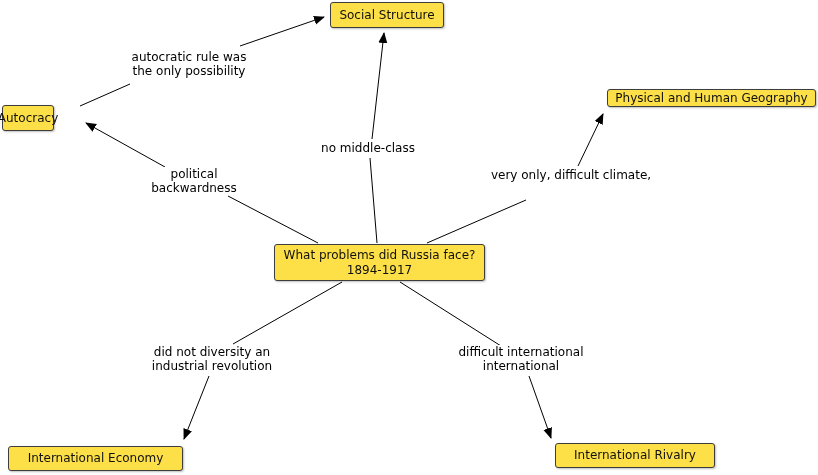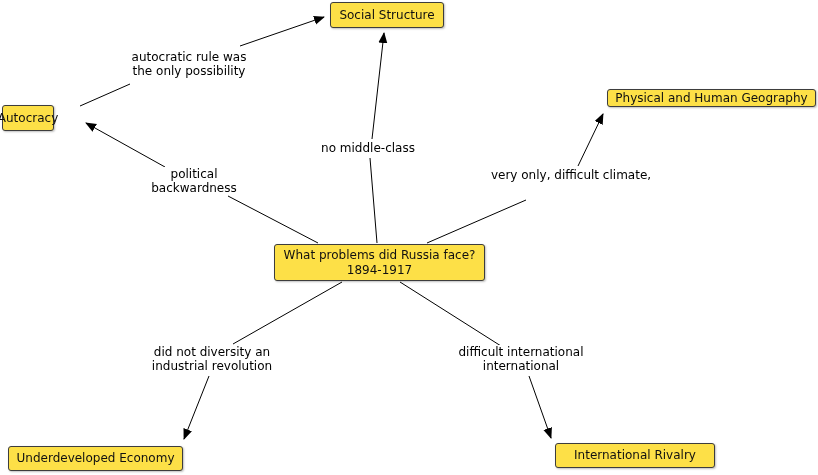--- a/index.html
+++ b/index.html
@@ -95,21 +95,21 @@
   <div class="node" style="left:607px; top:89px; width:209px; height:18px;">
     <span>Physical and Human Geography</span>
   </div>
 
   <div class="node" style="left:260px; top:244px; width:211px; height:37px;margin-left:14px;">
     <span>What problems did Russia face?</span>
     <span>1894-1917</span>
   </div>
 
   <div class="node" style="left:8px; top:446px; width:175px; height:25px;">
-    <span>Underdeveloped Economy</span>
+    <span>International Economy</span>
   </div>
 
   <div class="node" style="left:555px; top:443px; width:160px; height:25px;">
     <span>International Rivalry</span>
   </div>
 
   <div class="edge-label" style="left:189px; top:50px;">
     <span>autocratic rule was</span>
     <span>the only possibility</span>
   </div>

